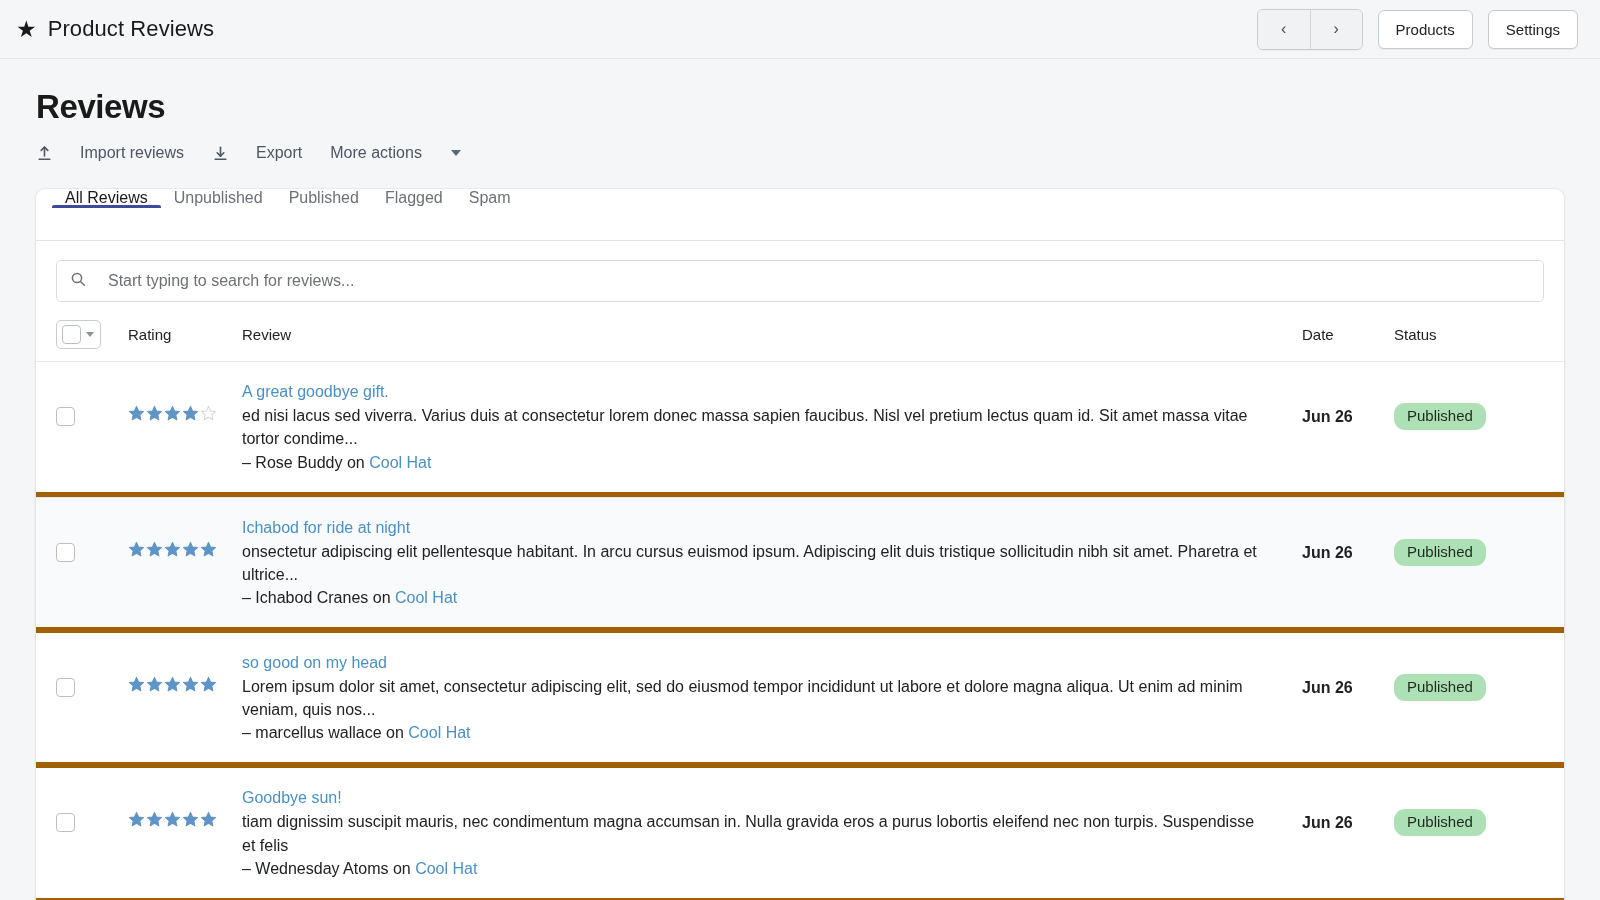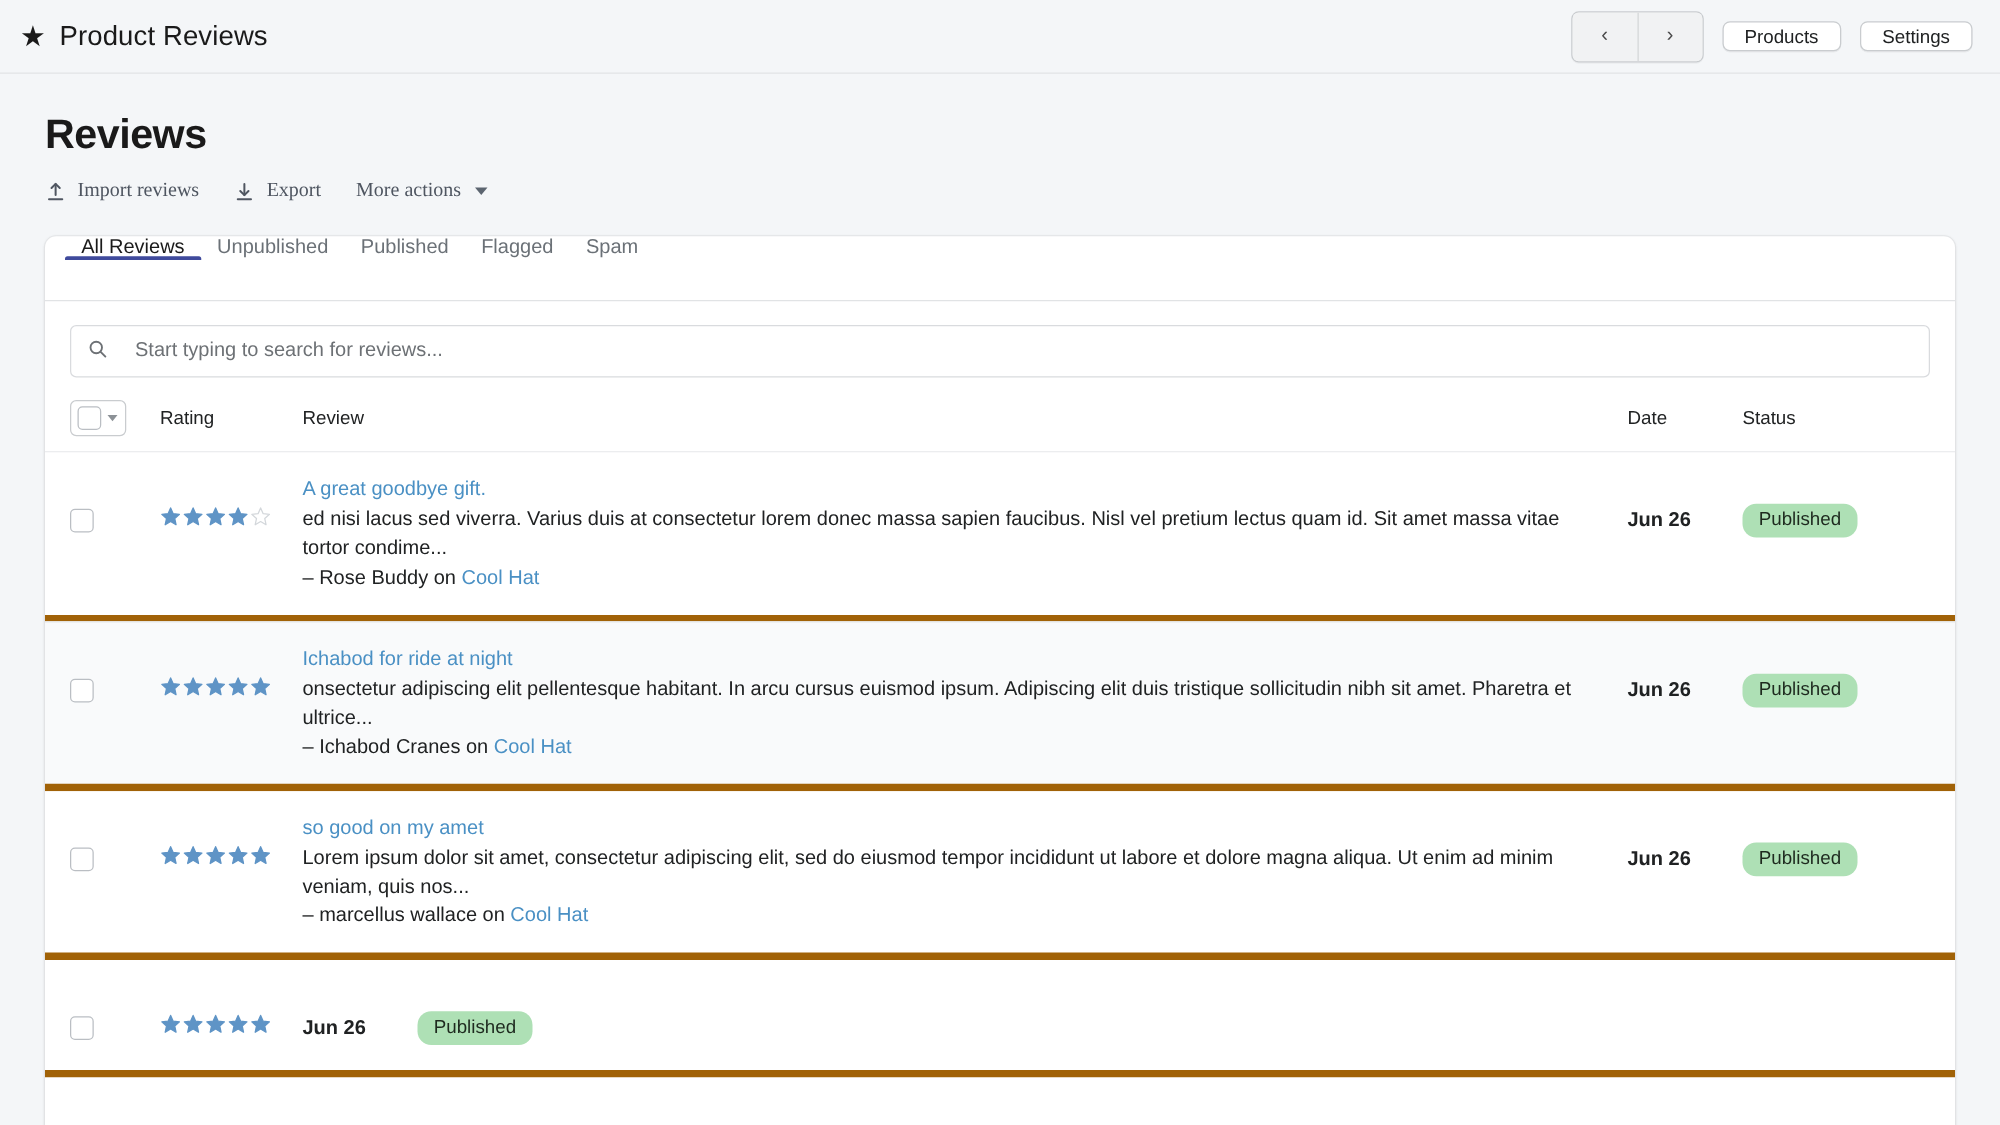--- a/index.html
+++ b/index.html
@@ -42,21 +42,21 @@
     border: none;
     font-size: 16px;
     color: #4a4a4a;
     cursor: pointer;
     font-family: inherit;
     display: flex; align-items: center; justify-content: center;
   }
   .navgroup button + button { border-left: 1px solid #d4d6d8; }
 
   .plainbtn {
-    height: 24px;
+    height: 39px;
     padding: 0 17px;
     background: #ffffff;
     border: 1px solid #c9cccf;
     border-radius: 6px;
     font-size: 15px;
     font-family: inherit;
     color: #202223;
     cursor: pointer;
     box-shadow: 0 1px 0 rgba(0,0,0,0.05);
   }
@@ -72,27 +72,27 @@
   }
   .actions-row {
     display: flex;
     align-items: center;
     gap: 28px;
     margin-top: 17px;
   }
   .action {
     display: flex;
     align-items: center;
-    gap: 9px;
+    gap: 27px;
     font-size: 16px;
     color: #4f5661;
     cursor: pointer;
     background: none;
     border: none;
-    font-family: Liberation Serif, serif;
+    font-family: Liberation Sans, sans-serif;
     padding: 2px 0;
   }
   .action svg { display: block; }
   .caret {
     width: 0; height: 0;
     border-left: 5.5px solid transparent;
     border-right: 5.5px solid transparent;
     border-top: 6px solid #5c6570;
     display: inline-block;
     margin-left: 2px;
@@ -422,21 +422,21 @@
                 <path d="M10 1.6 L12.4 7.0 L18.3 7.6 L13.9 11.6 L15.1 17.4 L10 14.4 L4.9 17.4 L6.1 11.6 L1.7 7.6 L7.6 7.0 Z" fill="#5f94c6" stroke="#5f94c6" stroke-width="1.2" stroke-linejoin="round"></path>
               </svg>
               <svg width="17" height="17" viewBox="0 0 20 20">
                 <path d="M10 1.6 L12.4 7.0 L18.3 7.6 L13.9 11.6 L15.1 17.4 L10 14.4 L4.9 17.4 L6.1 11.6 L1.7 7.6 L7.6 7.0 Z" fill="#5f94c6" stroke="#5f94c6" stroke-width="1.2" stroke-linejoin="round"></path>
               </svg>
               <svg width="17" height="17" viewBox="0 0 20 20">
                 <path d="M10 1.6 L12.4 7.0 L18.3 7.6 L13.9 11.6 L15.1 17.4 L10 14.4 L4.9 17.4 L6.1 11.6 L1.7 7.6 L7.6 7.0 Z" fill="#5f94c6" stroke="#5f94c6" stroke-width="1.2" stroke-linejoin="round"></path>
               </svg>
             </span>
           </div>
-          <div class="col-review"><div class="rv-title">so good on my amet</div><div class="rv-body">Lorem ipsum dolor sit amet, consectetur adipiscing elit, sed do eiusmod tempor incididunt ut labore et dolore magna aliqua. Ut enim ad minim veniam, quis nos...</div><div class="rv-meta">– marcellus wallace on <span class="rv-product">Cool Hat</span></div></div>
+          <div class="col-review"><div class="rv-title">so good on my head</div><div class="rv-body">Lorem ipsum dolor sit amet, consectetur adipiscing elit, sed do eiusmod tempor incididunt ut labore et dolore magna aliqua. Ut enim ad minim veniam, quis nos...</div><div class="rv-meta">– marcellus wallace on <span class="rv-product">Cool Hat</span></div></div>
           <div class="col-date">
             <span class="date-text">Jun 26</span>
           </div>
           <div class="col-status">
             <span class="badge">Published</span>
           </div>
         </div>
         <div class="row">
           <div class="col-select">
             <span class="chk"></span>
@@ -453,20 +453,21 @@
                 <path d="M10 1.6 L12.4 7.0 L18.3 7.6 L13.9 11.6 L15.1 17.4 L10 14.4 L4.9 17.4 L6.1 11.6 L1.7 7.6 L7.6 7.0 Z" fill="#5f94c6" stroke="#5f94c6" stroke-width="1.2" stroke-linejoin="round"></path>
               </svg>
               <svg width="17" height="17" viewBox="0 0 20 20">
                 <path d="M10 1.6 L12.4 7.0 L18.3 7.6 L13.9 11.6 L15.1 17.4 L10 14.4 L4.9 17.4 L6.1 11.6 L1.7 7.6 L7.6 7.0 Z" fill="#5f94c6" stroke="#5f94c6" stroke-width="1.2" stroke-linejoin="round"></path>
               </svg>
               <svg width="17" height="17" viewBox="0 0 20 20">
                 <path d="M10 1.6 L12.4 7.0 L18.3 7.6 L13.9 11.6 L15.1 17.4 L10 14.4 L4.9 17.4 L6.1 11.6 L1.7 7.6 L7.6 7.0 Z" fill="#5f94c6" stroke="#5f94c6" stroke-width="1.2" stroke-linejoin="round"></path>
               </svg>
             </span>
           </div>
+          <div class="col-review"><div class="rv-title">Goodbye sun!</div><div class="rv-body">tiam dignissim suscipit mauris, nec condimentum magna accumsan in. Nulla gravida eros a purus lobortis eleifend nec non turpis. Suspendisse et felis</div><div class="rv-meta">– Wednesday Atoms on <span class="rv-product">Cool Hat</span></div></div>
           <div class="col-date">
             <span class="date-text">Jun 26</span>
           </div>
           <div class="col-status">
             <span class="badge">Published</span>
           </div>
         </div>
         <div class="row"></div>
       </div>
 

